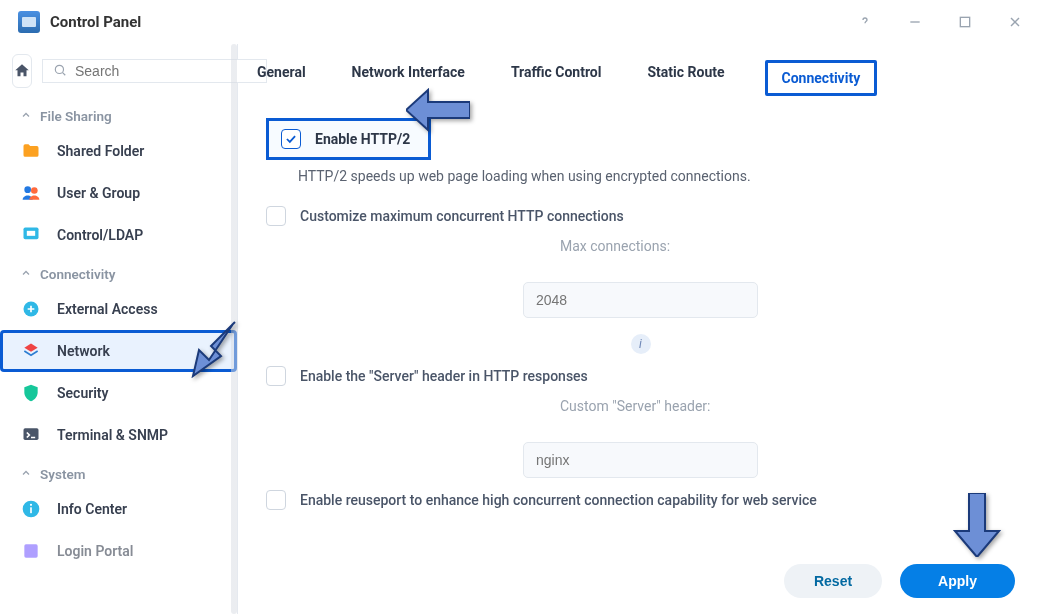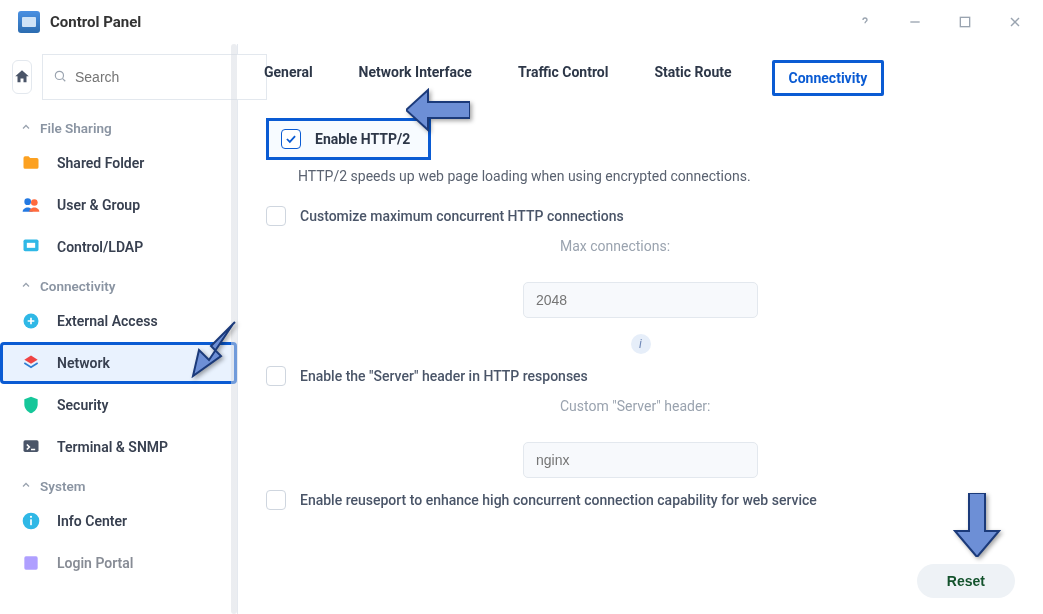--- a/index.html
+++ b/index.html
@@ -12,48 +12,48 @@
     .titlebar-spacer { flex: 1; }
     .win-btn { width: 20px; height: 20px; color: #9aa4b0; cursor: pointer; display: flex; align-items: center; justify-content: center; }
     .win-btn svg { width: 16px; height: 16px; stroke: currentColor; fill: none; stroke-width: 2; }
     .win-btn + .win-btn { margin-left: 20px; }
     .body { flex: 1; display: flex; min-height: 0; }
     .sidebar { width: 238px; border-right: 1px solid #e5e9ef; display: flex; flex-direction: column; background: #fff; position: relative; }
     .sidebar::after { content: ""; position: absolute; right: 0; top: 0; bottom: 0; width: 6px; background: linear-gradient(#d7dbe2, #d7dbe2); opacity: .5; border-radius: 3px; }
     .sidebar-top { display: flex; align-items: center; padding: 10px 12px 10px 12px; gap: 10px; }
     .home-btn { width: 36px; height: 34px; border: 1px solid #e3e8ee; border-radius: 6px; display: flex; align-items: center; justify-content: center; color: #4a5568; background: #fff; cursor: pointer; }
     .home-btn svg { width: 18px; height: 18px; fill: #4a5568; }
-    .search-wrap { flex: 1; height: 46px; border: 1px solid #e3e8ee; border-radius: 0; display: flex; align-items: center; padding: 0 10px; gap: 8px; background: #fff; }
+    .search-wrap { flex: 1; height: 24px; border: 1px solid #e3e8ee; border-radius: 0; display: flex; align-items: center; padding: 0 10px; gap: 8px; background: #fff; }
     .search-wrap svg { width: 14px; height: 14px; stroke: #9aa3af; stroke-width: 2; fill: none; }
     .search-wrap input { border: none; outline: none; flex: 1; font-size: 14px; color: #4a5568; }
     .sidebar-list { overflow: hidden auto; flex: 1; }
     .section-header { display: flex; align-items: center; gap: 8px; padding: 10px 20px 6px; color: #8a94a2; font-weight: 600; font-size: 13.5px; cursor: pointer; }
     .section-header svg { width: 12px; height: 12px; stroke: #9aa3af; stroke-width: 2.5; fill: none; }
     .nav-item { display: flex; align-items: center; gap: 15px; padding: 10px 20px; color: #384050; font-weight: 600; font-size: 14px; cursor: pointer; border-radius: 4px; }
     .nav-item .ic { width: 22px; height: 22px; display: flex; align-items: center; justify-content: center; border-radius: 4px; }
     .nav-item .ic svg { width: 20px; height: 20px; }
     .nav-item.active { background: #e9f2fe; border: 3px solid #0a5bd3; padding: 7px 17px; }
     .main { flex: 1; display: flex; flex-direction: column; min-width: 0; position: relative; }
-    .tabs { display: flex; gap: 34px; padding: 16px 20px 12px; font-weight: 700; color: #2d3748; text-align: right; }
+    .tabs { display: flex; gap: 34px; padding: 16px 13px 12px; font-weight: 700; color: #2d3748; text-align: right; }
     .tab { cursor: pointer; padding: 4px 6px; }
     .tab.active { color: #0a5bd3; border: 3px solid #0a5bd3; padding: 7px 14px; border-radius: 2px; }
     .content { padding: 10px 28px 0; flex: 1; overflow: auto; }
     .check-row { display: flex; align-items: center; gap: 14px; padding: 6px 0; color: #4a5568; font-weight: 500; }
     .check-row.highlight { border: 3px solid #0a5bd3; padding: 8px 18px 8px 12px; width: fit-content; background: #f7fbff; }
     .cb { width: 20px; height: 20px; border: 1.5px solid #cfd6df; border-radius: 4px; display: flex; align-items: center; justify-content: center; background: #fff; }
     .cb.checked { border-color: #0a5bd3; background: #fff; }
     .cb.checked svg { stroke: #0a5bd3; stroke-width: 3; fill: none; width: 14px; height: 14px; }
     .desc { color: #5a6270; padding: 8px 0 16px 32px; }
     .field-row { display: flex; align-items: center; padding: 6px 0; gap: 16px; flex-direction: column; }
     .field-row .lbl { width: 225px; color: #9aa3af; padding-left: 32px; }
     .field-row input { width: 235px; height: 36px; border: 1px solid #e3e8ee; border-radius: 5px; padding: 0 12px; background: #f7f9fc; color: #9aa3af; font-size: 14px; margin-top: 12px; }
     .info-pill { width: 20px; height: 20px; background: #e6eef9; border-radius: 10px; display: flex; align-items: center; justify-content: center; color: #6d86b5; font-style: italic; font-size: 12px; }
     .footer { position: absolute; right: 28px; bottom: 16px; display: flex; gap: 18px; }
     .btn { padding: 9px 30px; border-radius: 20px; font-weight: 600; cursor: pointer; border: none; font-size: 14px; }
-    .btn.reset { background: #eef2f6; color: #14532d; }
+    .btn.reset { background: #eef2f6; color: #0369a1; }
     .btn.apply { background: #057fe6; color: #fff; padding: 9px 38px; }
     
     .arrow { position: absolute; pointer-events: none; }
     .arrow svg { filter: drop-shadow(2px 2px 2px rgba(0,0,0,.35)); }
   </style>
 </head>
 <body>
 
 <div class="window">
 
@@ -247,20 +247,21 @@
         </div>
 
         <div class="check-row">
           <span class="cb"></span>
           <span>Enable reuseport to enhance high concurrent connection capability for web service</span>
         </div>
       </div>
 
       <div class="footer">
         <button class="btn reset">Reset</button>
+        <button class="btn apply">Apply</button>
       </div>
 
       <div class="arrow" style="left:168px; top:44px">
         <svg width="64" height="44" viewBox="0 0 64 44">
             <path d="M64 14 L22 14 L22 2 L0 22 L22 42 L22 30 L64 30 Z" fill="#6d8fd6" stroke="#1b3a7a" stroke-width="2"></path>
           </svg>
       </div>
       <div class="arrow" style="right:42px; bottom:54px">
         <svg width="48" height="64" viewBox="0 0 48 64">
             <path d="M16 0 L16 38 L2 38 L24 64 L46 38 L32 38 L32 0 Z" fill="#6d8fd6" stroke="#1b3a7a" stroke-width="2"></path>

